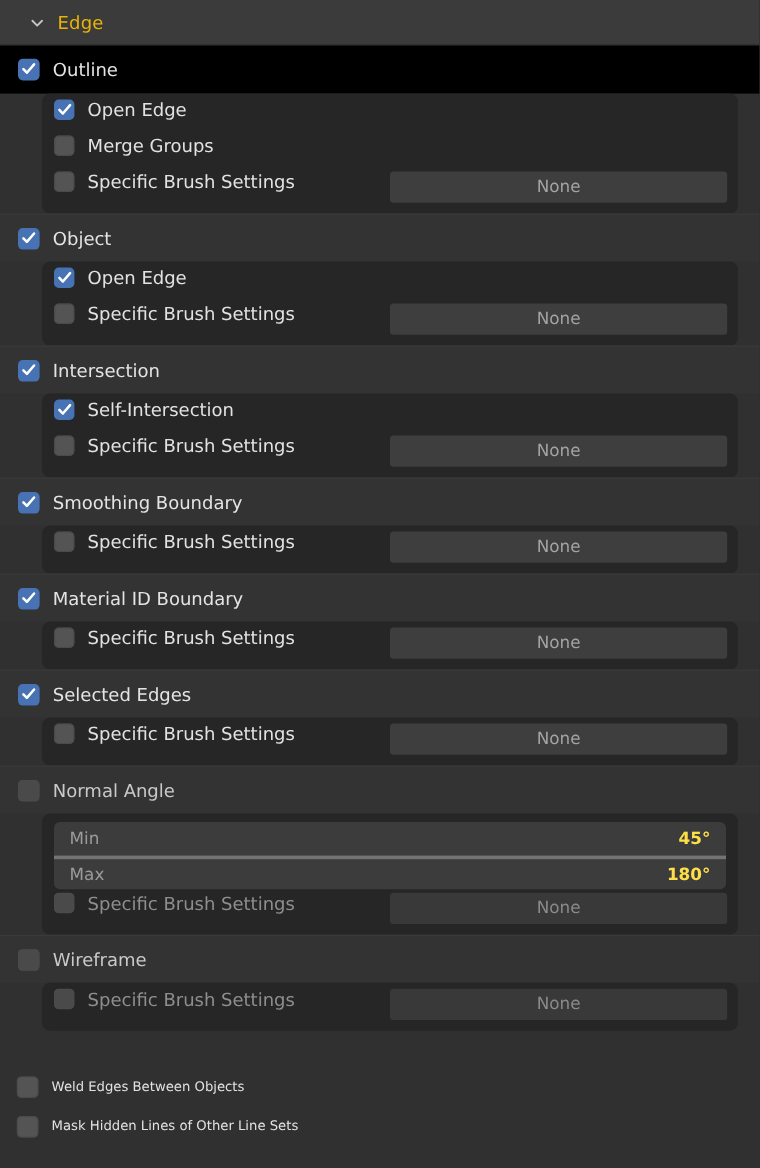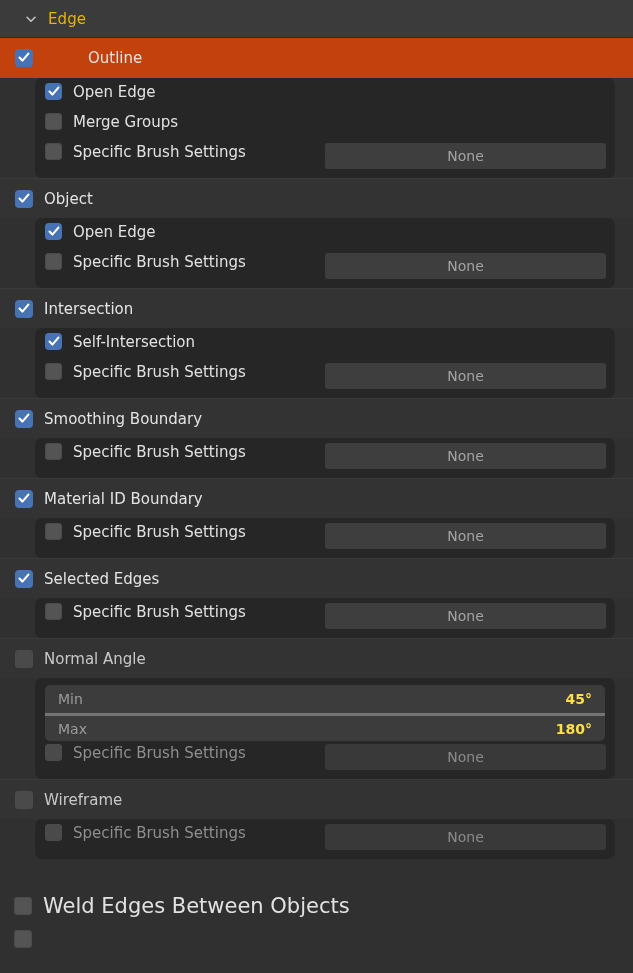--- a/index.html
+++ b/index.html
@@ -52,23 +52,22 @@
   .toprow {
     height: 40px;
     display: flex;
     align-items: center;
     padding-left: 15px;
     box-sizing: border-box;
     background: #333333;
     border-top: 1px solid #3a3a3a;
   }
   .toprow.plainbg {
-    background: #c2410c;
+    background: #000000;
     border-top: none;
-    gap: 44px;
   }
   .toprow-label {
     margin-left: 11px;
     font-size: 15px;
     color: #e4e4e4;
   }
   .toprow.dim .toprow-label { color: #c9c9c9; }
 
   
   .cb {
@@ -167,21 +166,21 @@
   .bottomrow {
     height: 33px;
     display: flex;
     align-items: center;
     padding-left: 14px;
     box-sizing: border-box;
   }
   .bottomrow .cb { width: 18px; height: 18px; }
   .bottomrow-label {
     margin-left: 11px;
-    font-size: 21px;
+    font-size: 11px;
     color: #e2e2e2;
   }
 </style>
 </head>
 <body>
 
 <div class="panel-header">
   <svg class="chev" viewBox="0 0 14 14">
     <path d="M3 5.3 L7 9.3 L11 5.3" fill="none" stroke="#c3c3c3" stroke-width="1.6" stroke-linecap="round" stroke-linejoin="round"></path>
   </svg>
@@ -341,15 +340,16 @@
         </div>
       </div>
     </div>
   <div class="bottom-block" id="bottom-root">
       <div class="bottomrow">
         <span class="cb off"></span>
         <span class="bottomrow-label">Weld Edges Between Objects</span>
       </div>
       <div class="bottomrow">
         <span class="cb off"></span>
+        <span class="bottomrow-label">Mask Hidden Lines of Other Line Sets</span>
       </div>
     </div>
 </div>
 
 </body></html>

